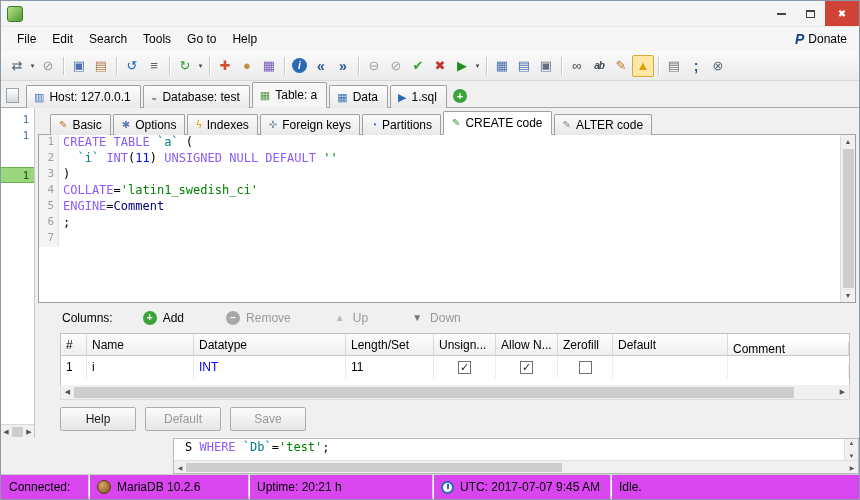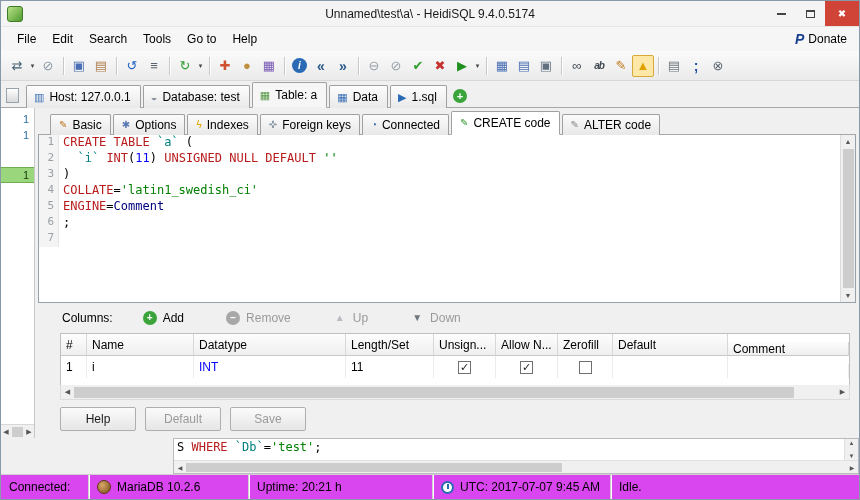--- a/index.html
+++ b/index.html
@@ -83,21 +83,21 @@
   .stab.active { height:24px; background:#fff; border-bottom:1px solid #fff; z-index:2; position:relative; }
   .sicon { font-size:10px; line-height:1; }
 
   
   .editor { flex:1; min-height:0; display:flex; background:#fff; border:1px solid #98a0a8; border-top:none; }
   .code { flex:1; overflow:hidden; font-family:"DejaVu Sans Mono", monospace; font-size:12px; }
   .line { height:16px; display:flex; white-space:pre; }
   .ln { width:20px; flex:none; text-align:right; padding-right:4px; color:#9aa0a6;
         background:#f4f4f4; border-right:1px solid #e4e4e4; font-size:11px; }
   .lt { padding-left:4px; white-space:pre; }
-  .tk-kw  { color:#b91c1c; }
+  .tk-kw  { color:#8b5cf6; }
   .tk-id  { color:#008080; }
   .tk-str { color:#008000; }
   .tk-num { color:#0000ff; }
   .tk-eng { color:#000080; }
   .tk-pl  { color:#000000; }
   .vscroll { width:15px; flex:none; background:#f0f0f0; border-left:1px solid #dcdcdc;
              display:flex; flex-direction:column; align-items:center; font-size:7px; color:#555; }
   .vscroll .ar { height:13px; display:flex; align-items:center; }
   .vthumb { flex:1; width:11px; background:#cdcdcd; margin:1px 0; }
 
@@ -141,21 +141,21 @@
   .pbtn { min-width:76px; height:24px; font-family:"Liberation Sans",sans-serif; font-size:12px;
           background:linear-gradient(#fbfbfb,#e6e6e6); border:1px solid #aeaeae; border-radius:2px;
           color:#1a1a1a; }
   .pbtn.disabled { color:#9a9a9a; }
 
   
   .logrow { height:36px; flex:none; display:flex; background:#f0f0f0; }
   .loggap { width:172px; flex:none; }
   .logpanel { flex:1; display:flex; flex-direction:column; background:#fff; border:1px solid #b8bcc0; }
   .logbody { flex:1; display:flex; min-height:0; }
-  .logtext { flex:1; font-family:"DejaVu Sans Mono",monospace; font-size:12px; padding:1px 3px;
+  .logtext { flex:1; font-family:"DejaVu Sans Mono",monospace; font-size:12px; padding:1px 11px;
              white-space:pre; overflow:hidden;border-radius:10px; }
   .logvs { width:14px; flex:none; background:#f0f0f0; border-left:1px solid #e0e0e0;
            display:flex; flex-direction:column; align-items:center; justify-content:space-between;
            font-size:6px; color:#555; padding:1px 0; }
   .loghs { height:13px; flex:none; background:#f0f0f0; border-top:1px solid #e0e0e0;
            display:flex; align-items:center; font-size:6px; color:#555; }
   .loghs .ar { width:12px; text-align:center; }
   .loghthumb { width:55%; height:9px; background:#cdcdcd; }
 
   
@@ -174,21 +174,20 @@
   .ar-l::before { content:"◀"; } .ar-r::before { content:"▶"; }
   .ar-u::before { content:"▲"; } .ar-d::before { content:"▼"; }
 </style>
 </head>
 <body>
 
 <div class="window">
 
   <div class="titlebar">
     <span class="app-icon"></span>
-    <span class="title">Unnamed\test\a\ - HeidiSQL 9.4.0.5174</span>
     <span class="win-controls">
       <span class="wc">
           <span class="glyph-min"></span>
         </span>
       <span class="wc">
           <span class="glyph-max"></span>
         </span>
       <span class="wc close">✖</span>
     </span>
   </div>
@@ -309,21 +308,21 @@
           <span class="stab">
             <span class="sicon" style="color: rgb(224, 168, 0);">ϟ</span>
             <span>Indexes</span>
           </span>
           <span class="stab">
             <span class="sicon" style="color: rgb(138, 152, 165);">✜</span>
             <span>Foreign keys</span>
           </span>
           <span class="stab">
             <span class="sicon" style="color: rgb(58, 111, 181);">◔</span>
-            <span>Connected</span>
+            <span>Partitions</span>
           </span>
           <span class="stab active">
             <span class="sicon" style="color: rgb(58, 154, 58);">✎</span>
             <span>CREATE code</span>
           </span>
           <span class="stab">
             <span class="sicon" style="color: rgb(138, 138, 138);">✎</span>
             <span>ALTER code</span>
           </span>
         </div>

